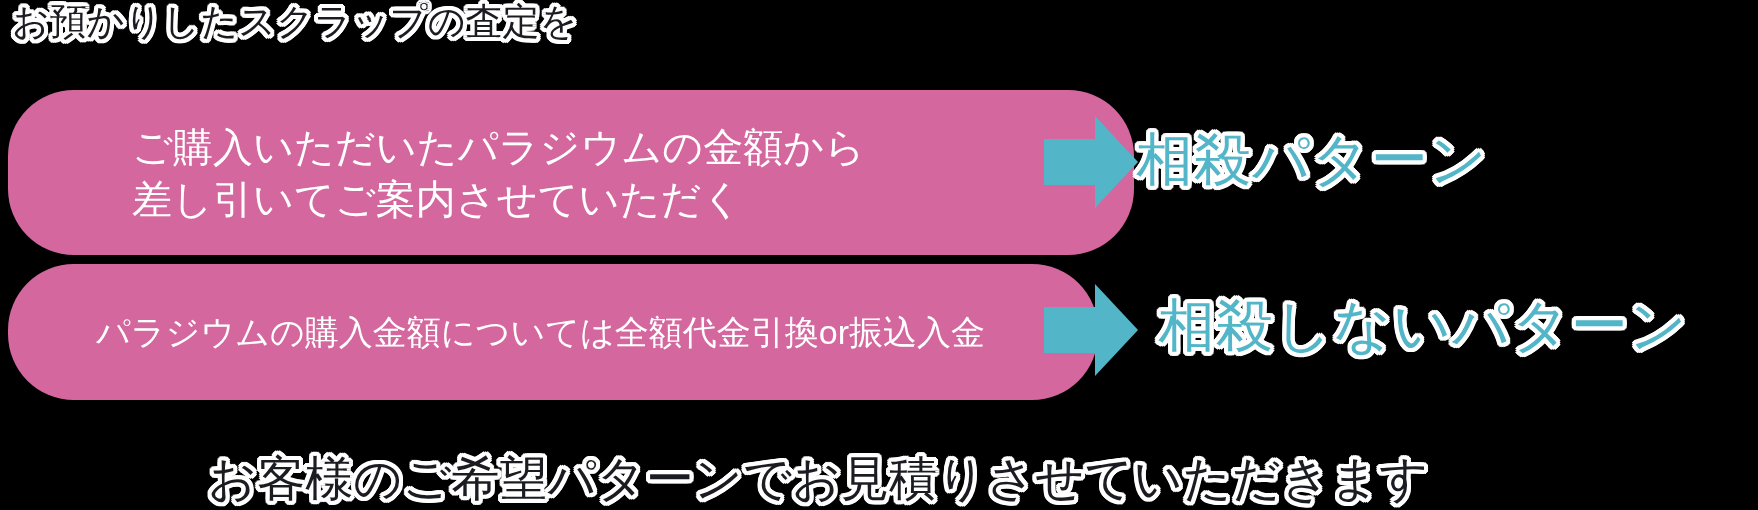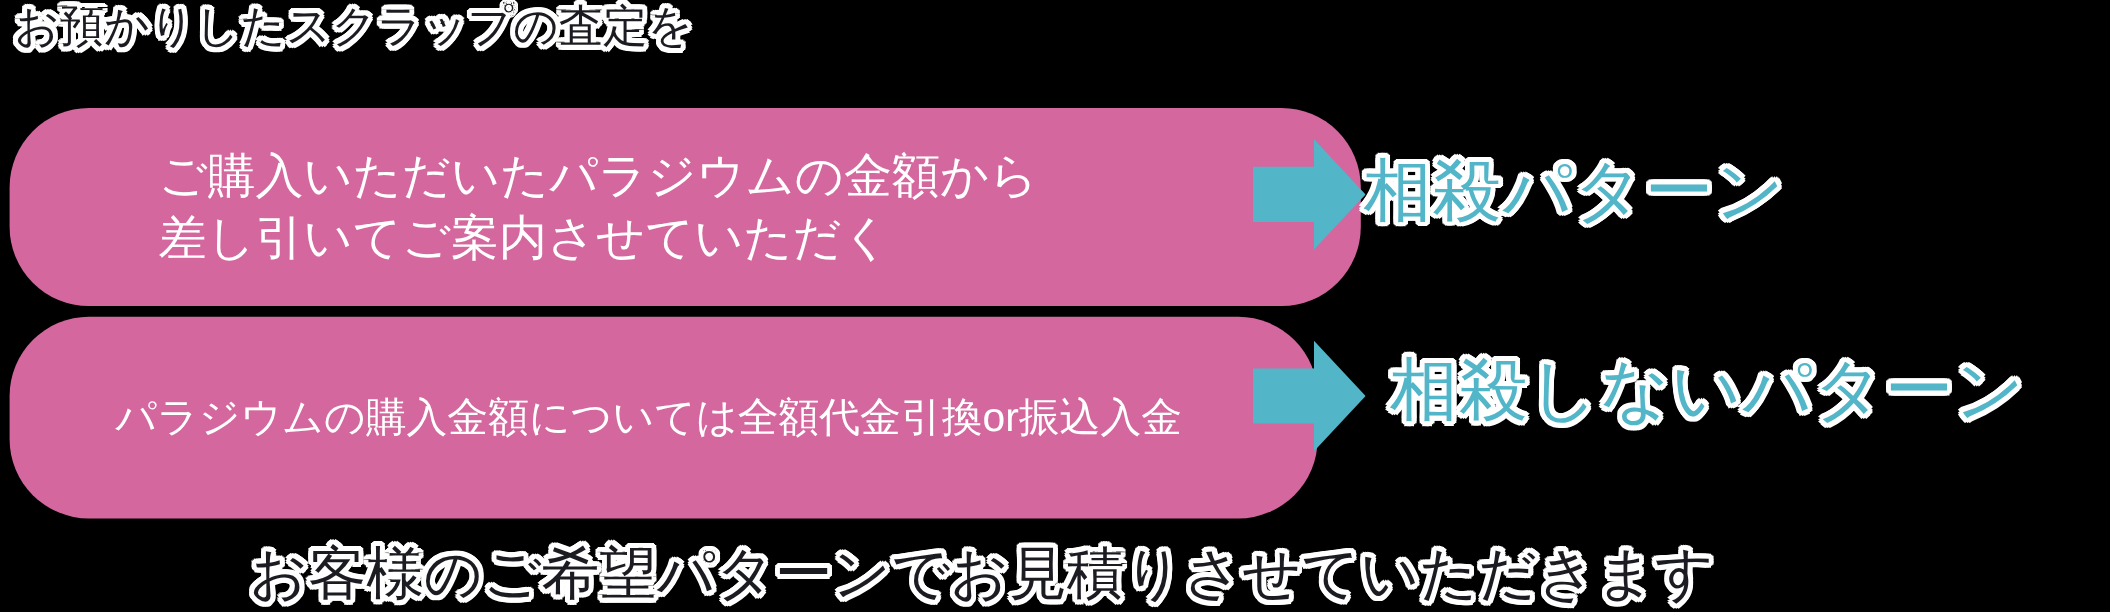--- a/index.html
+++ b/index.html
@@ -52,21 +52,21 @@
   }
   .pill-1 {
     top: 90px;
     height: 165px;
     padding-left: 124px;
     font-size: 40px;
     line-height: 52px;
   }
   .pill-2 {
     top: 264px;
-    height: 168px;
+    height: 136px;
     padding-left: 88px;
     font-size: 34px;
     line-height: 50px;
   }
   .pill div { white-space: nowrap; }
 
   .arrow {
     position: absolute;
     width: 94px;
     height: 92px;

